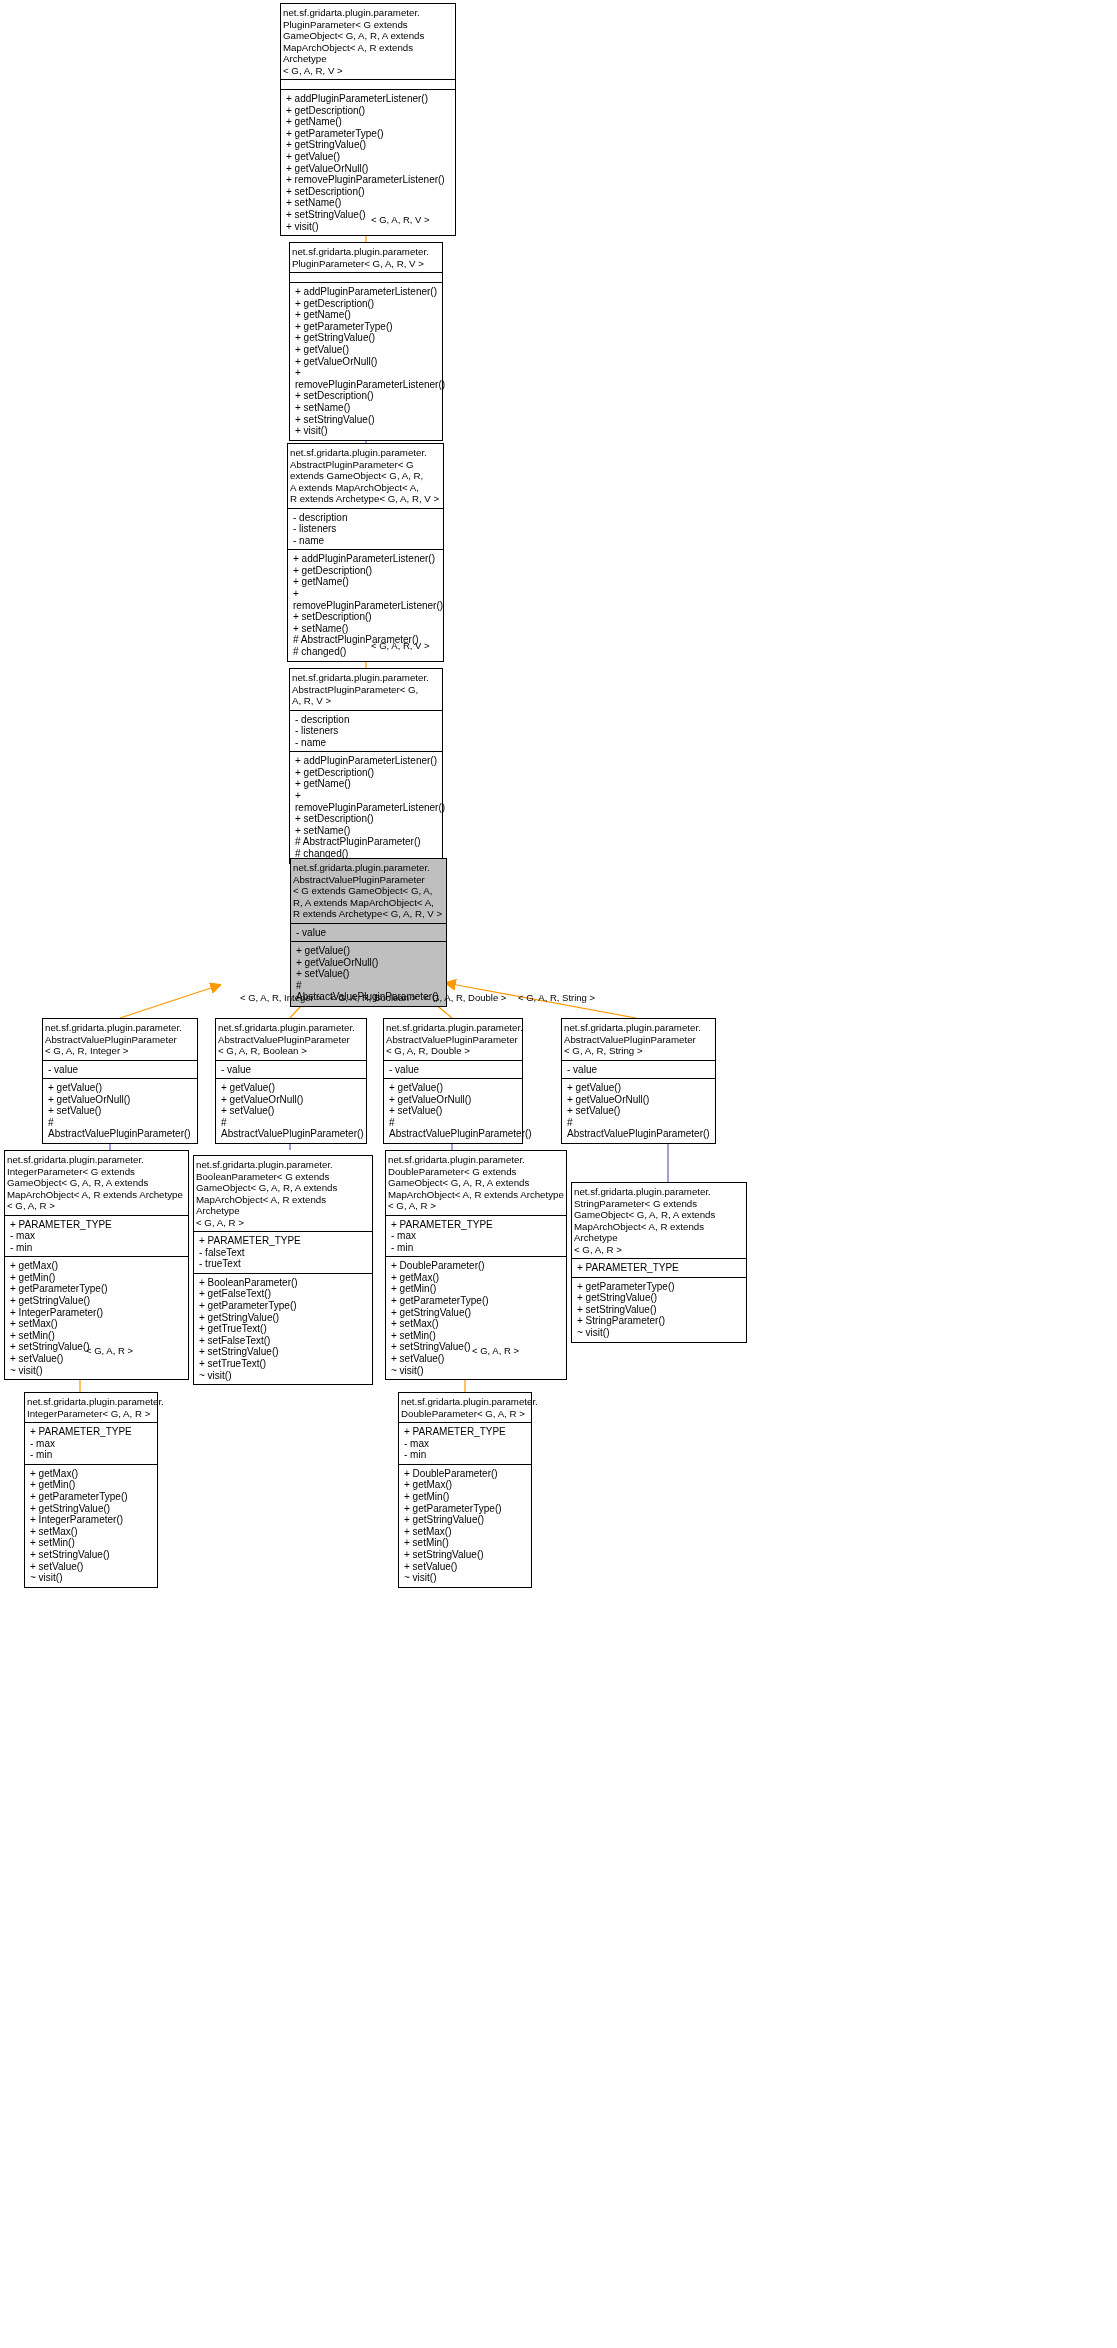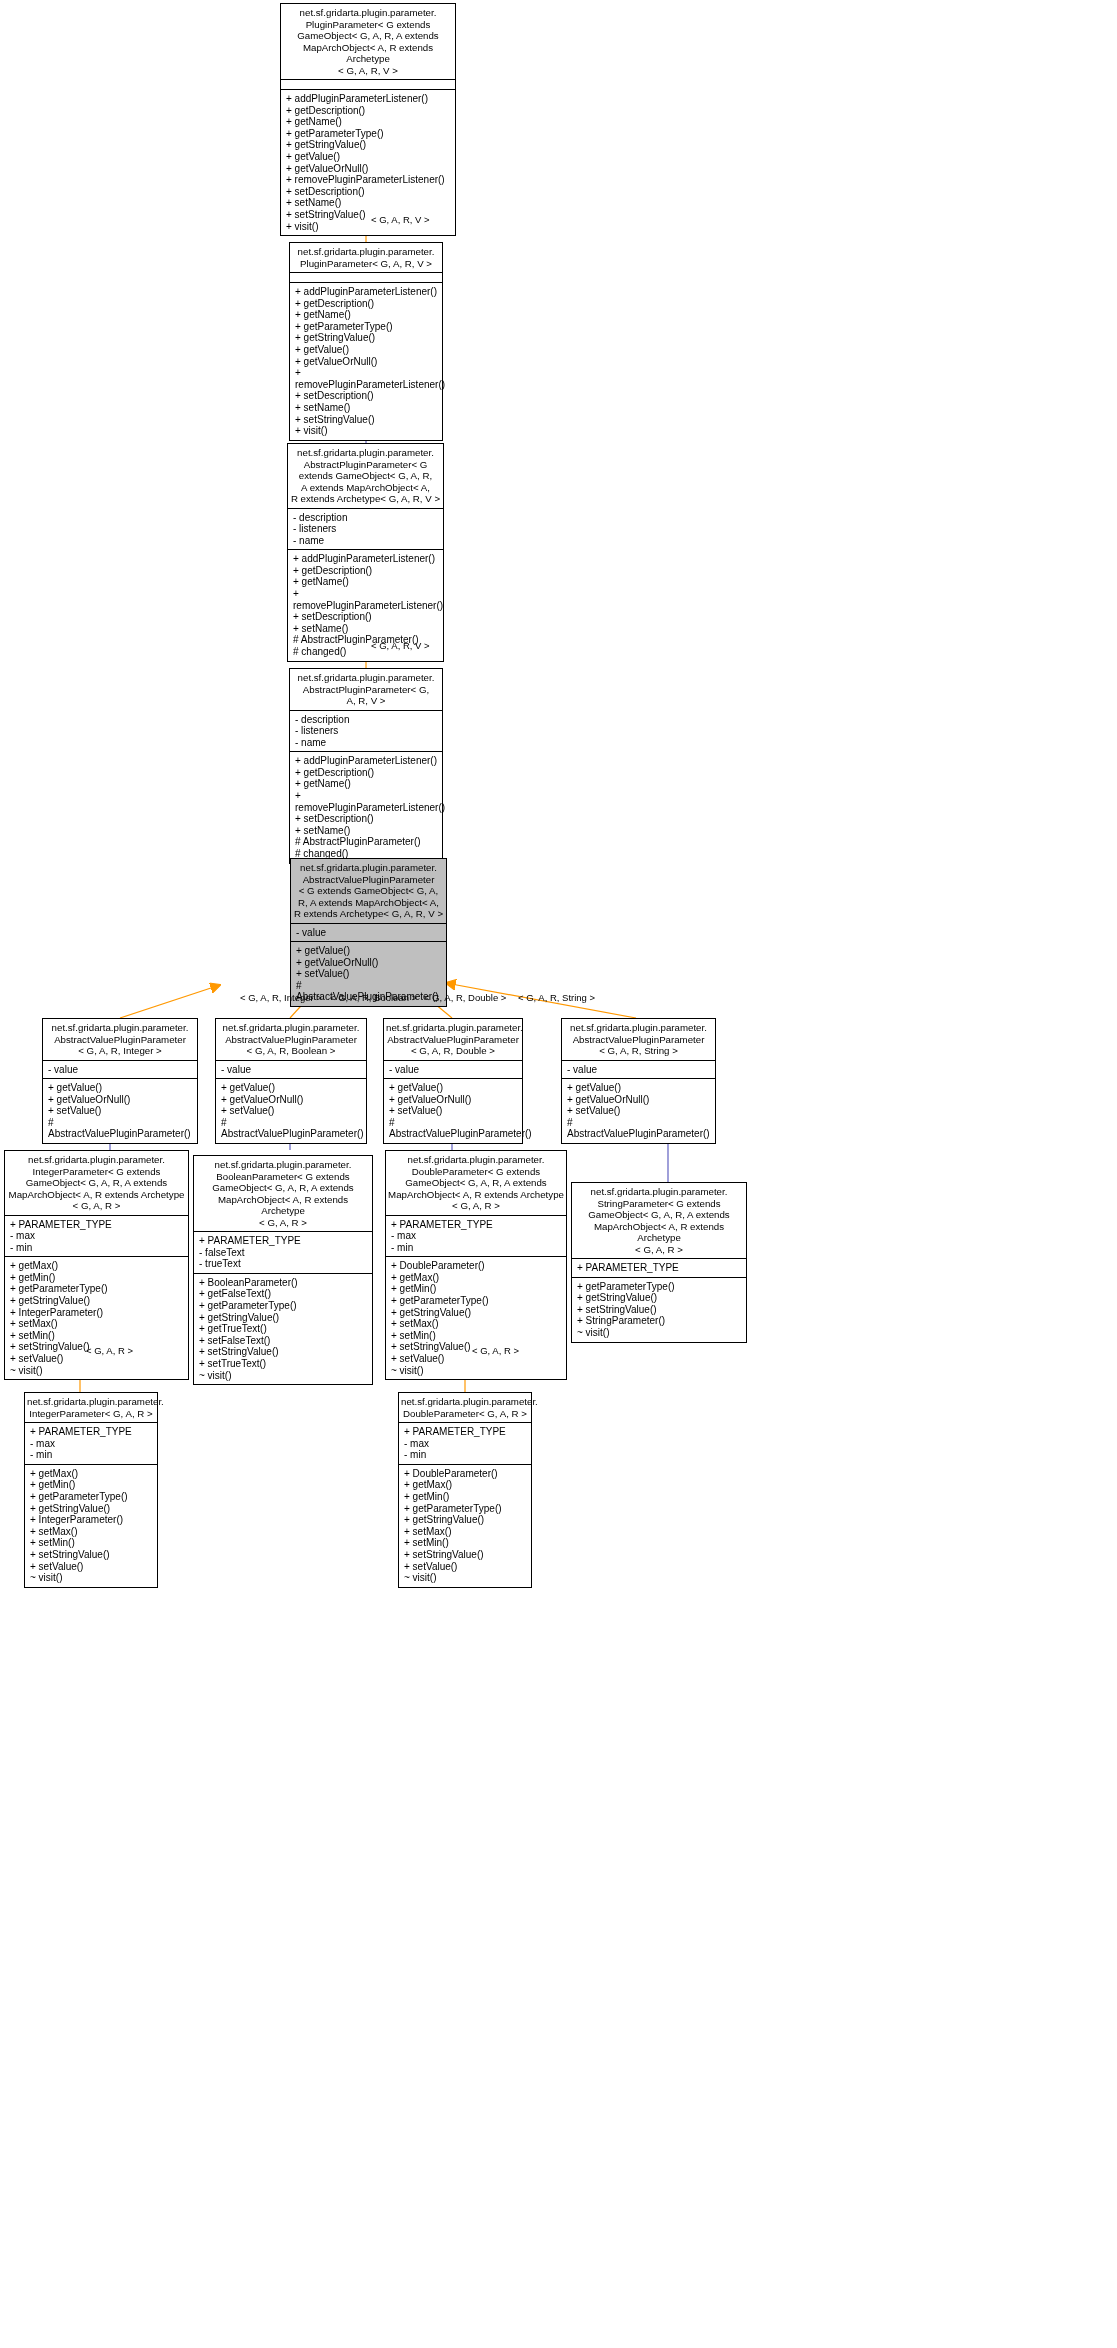--- a/index.html
+++ b/index.html
@@ -3,21 +3,21 @@
 <meta charset="utf-8">
 <style>
   html,body{margin:0;padding:0;background:#ffffff;}
   body{width:1117px;height:2348px;position:relative;font-family:"Liberation Sans",sans-serif;}
   #canvas{position:absolute;left:0;top:0;width:1117px;height:2348px;}
 
   .uml{position:absolute;border:1px solid #000;background:#fff;box-sizing:border-box;}
   .uml.filled{background:#bfbfbf;}
   .sec{border-bottom:1px solid #000;}
   .sec:last-child{border-bottom:none;}
-  .title{text-align:center;padding:3px 2px 3px 2px;line-height:11.5px;font-size:9.7px;white-space:pre-line;}
+  .title{padding:3px 2px 3px 2px;line-height:11.5px;font-size:9.7px;white-space:pre-line;}
   .members{padding:3px 3px 3px 5px;line-height:11.6px;font-size:10px;white-space:pre-line;min-height:6px;}
   .empty{height:9px;}
 
   .edgelbl{position:absolute;font-size:9.5px;color:#000;white-space:nowrap;}
   svg.lines{position:absolute;left:0;top:0;width:1117px;height:2348px;overflow:visible;}
 </style>
 </head>
 <body>
 
 <div id="canvas">

